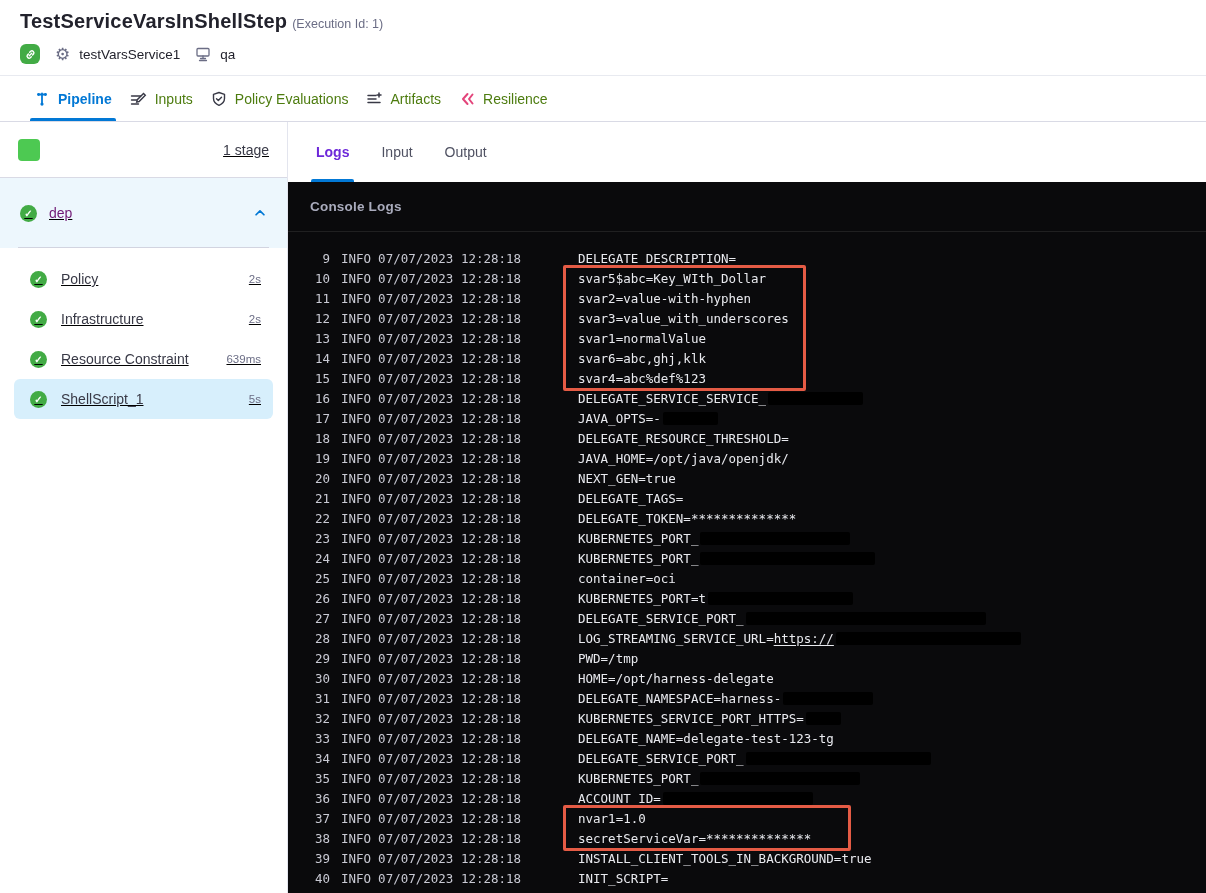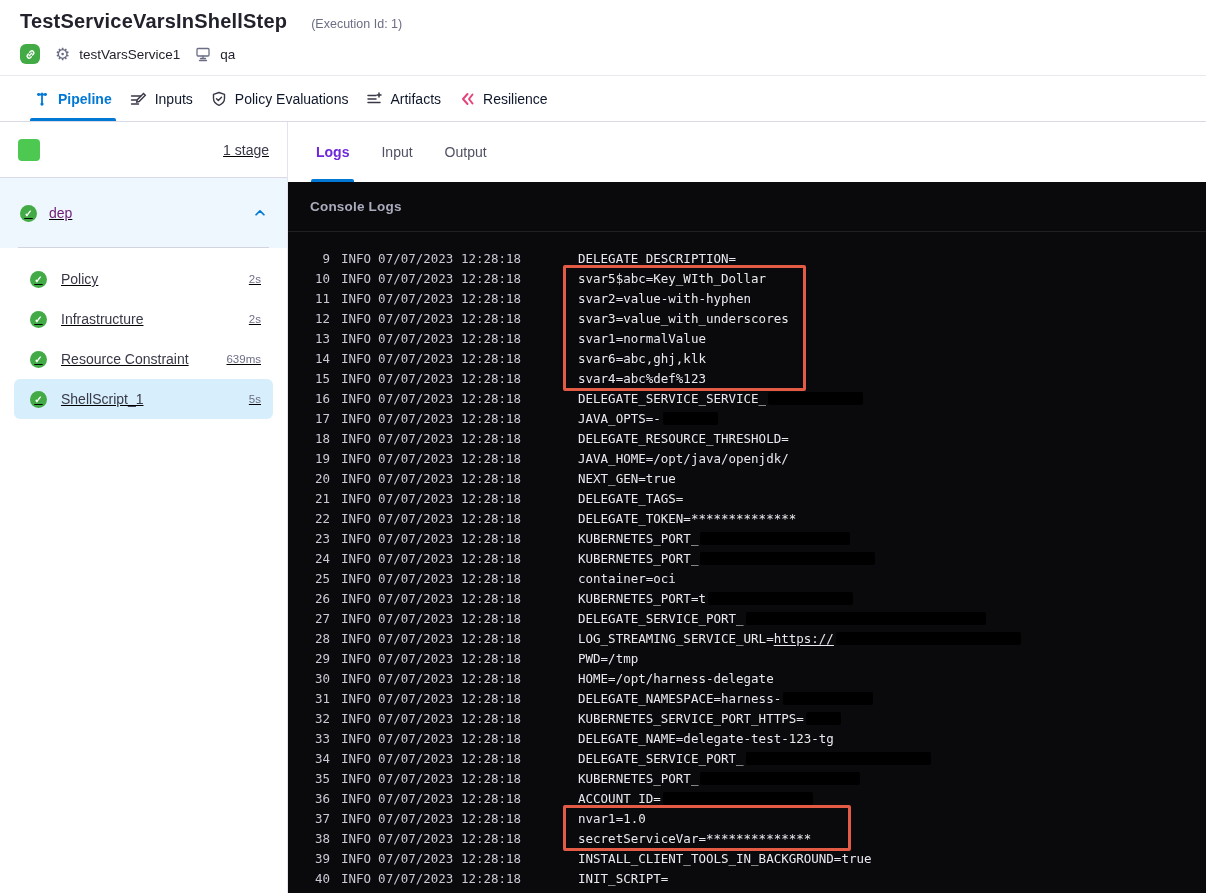--- a/index.html
+++ b/index.html
@@ -3,35 +3,35 @@
 <meta charset="utf-8">
 <style>
   * { margin:0; padding:0; box-sizing:border-box; }
   html,body { width:1206px; height:893px; overflow:hidden; background:#fff;
               font-family:"Liberation Sans", sans-serif; }
   .root { position:relative; width:1206px; height:893px; }
 
   
   .header { position:absolute; top:0; left:0; width:1206px; height:76px;
             background:#fff; border-bottom:1px solid #e8eaf0; padding:10px 0 0 20px; }
-  .title-row { display:flex; align-items:baseline; gap:24px; }
+  .title-row { display:flex; align-items:baseline; gap:5px; }
   .page-title { font-size:20px; font-weight:bold; color:#22222c; letter-spacing:.2px; }
   .exec-id { font-size:12.5px; color:#6b6d85; }
   .meta-row { display:flex; align-items:center; gap:9px; margin-top:11px; }
   .cd-badge { width:20px; height:20px; border-radius:6px; background:#42ab45;
               display:flex; align-items:center; justify-content:center; }
   .gear { font-size:17px; color:#6b6d85; line-height:1; margin-left:6px; }
   .meta-name { font-size:13.5px; color:#22222c; }
   .env-icon { margin-left:6px; display:flex; }
 
   
   .tabbar { position:absolute; top:76px; left:0; width:1206px; height:46px;
             background:#fff; border-bottom:1px solid #d9dae5;
             display:flex; align-items:center; padding-left:34px; gap:18px; }
-  .tab { display:flex; align-items:center; gap:8px; font-size:14px; color:#0f172a;
+  .tab { display:flex; align-items:center; gap:8px; font-size:14px; color:#4d7c0f;
          height:100%; position:relative; cursor:pointer; }
   .tab.active { color:#0278d5; font-weight:bold; }
   .tab.active::after { content:""; position:absolute; left:-4px; right:-4px; bottom:0;
                        height:3px; background:#0278d5; border-radius:2px 2px 0 0; }
   .tab svg { display:block; }
 
   
   .sidebar { position:absolute; top:122px; left:0; width:288px; height:771px;
              background:#fff; border-right:1px solid #e3e5ee;text-decoration:underline; }
   .stage-row { height:56px; border-bottom:1px solid #d9dae5; display:flex;

